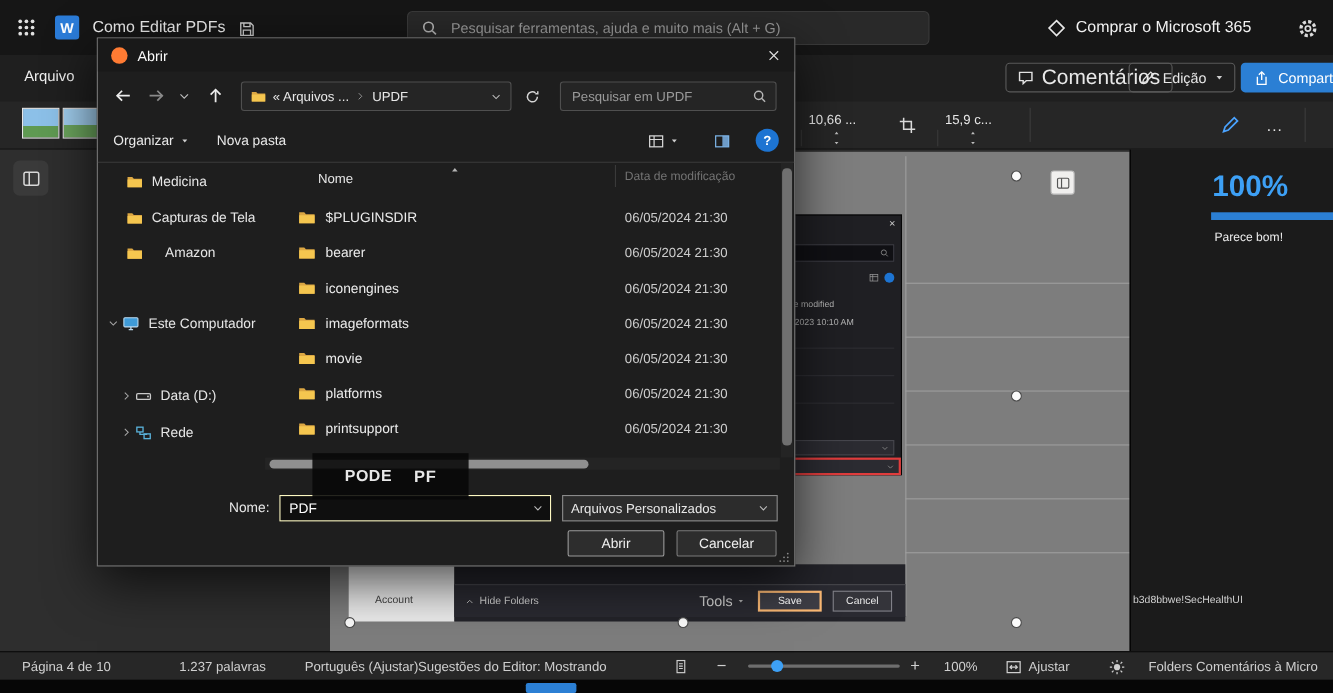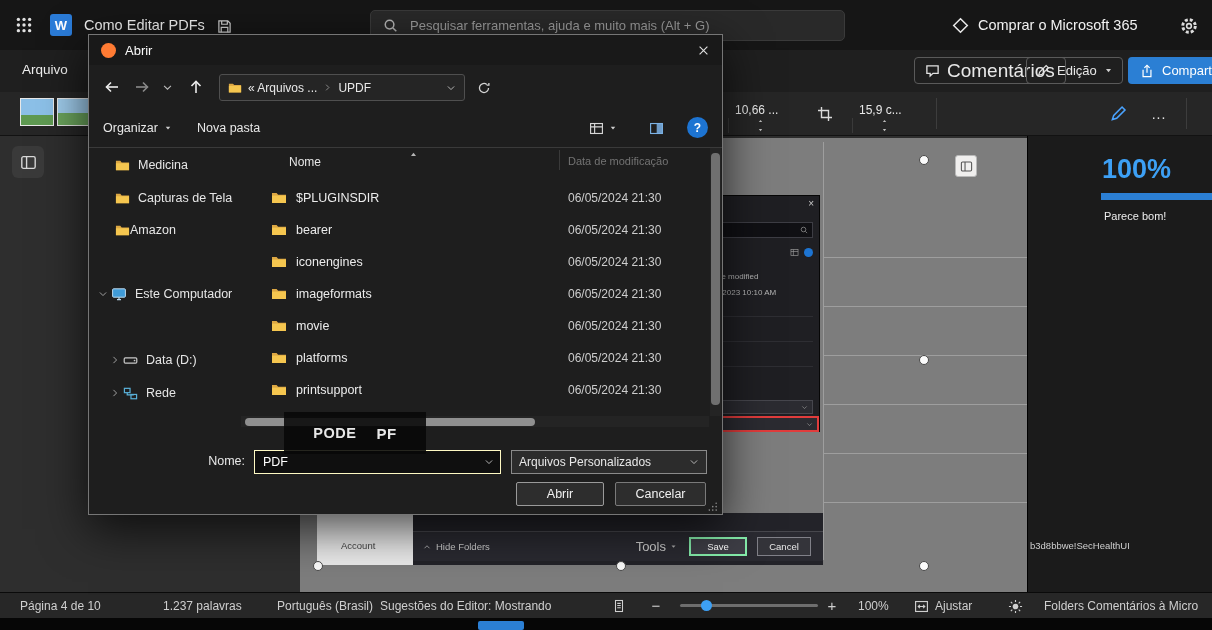--- a/index.html
+++ b/index.html
@@ -364,21 +364,21 @@
                 <use href="#sym-chev-up"></use>
               </svg>
             <span>Hide Folders</span>
           </span>
           <span class="flex nw" style="margin-left:auto;gap:4px;font-size:13px;color:#d2d2d2">
             <span>Tools</span>
             <svg class="ic" width="7" height="7" style="color:#b0b0b0">
                 <use href="#sym-caret-down"></use>
               </svg>
           </span>
-          <span class="flex nw" style="margin-left:12px;width:58px;height:19px;background:#3e3e46;border:2px solid #86efac;box-sizing:border-box;justify-content:center;font-size:9.5px;color:#fff">Save</span>
+          <span class="flex nw" style="margin-left:12px;width:58px;height:19px;background:#3e3e46;border:2px solid #fdba74;box-sizing:border-box;justify-content:center;font-size:9.5px;color:#fff">Save</span>
           <span class="flex nw" style="margin-left:10px;margin-right:12px;width:54px;height:19px;background:#34343a;border:1px solid #808088;box-sizing:border-box;justify-content:center;font-size:9.5px;color:#e8e8e8">Cancel</span>
         </div>
       </div>
 
       <div class="handle" style="left:13px;top:423px"></div>
       <div class="handle" style="left:316px;top:423px"></div>
       <div class="handle" style="left:619px;top:423px"></div>
       <div class="handle" style="left:619px;top:217px"></div>
       <div class="handle" style="left:619px;top:17px"></div>
 
@@ -440,20 +440,26 @@
       <span class="nw" style="font-size:12px;color:#e8e8e8">UPDF</span>
       <svg class="ic" width="10" height="10" style="color:#bdbdbd;margin-left:auto">
           <use href="#sym-chev-down"></use>
         </svg>
     </div>
     <div class="abs flex" style="left:382px;top:39px;width:26px;height:27px;justify-content:center">
       <svg class="ic" width="14" height="14" style="color:#d5d5d5">
           <use href="#sym-refresh"></use>
         </svg>
     </div>
+    <div class="abs flex" style="left:420px;top:39px;width:197px;height:27px;background:#252525;border:1px solid #4f4f4f;border-radius:3px;box-sizing:border-box;padding:0 8px;gap:6px">
+      <input class="ghost-input" style="font-size: 12px;" placeholder="Pesquisar em UPDF">
+      <svg class="ic" width="13" height="13" style="color:#b5b5b5">
+          <use href="#sym-search"></use>
+        </svg>
+    </div>
 
     <div class="abs flex" style="left:14px;top:81px;height:24px;gap:6px">
       <span class="nw" style="font-size:12.5px">Organizar</span>
       <svg class="ic" width="8" height="8" style="color:#cfcfcf">
           <use href="#sym-caret-down"></use>
         </svg>
     </div>
     <div class="abs flex nw" style="left:108px;top:81px;height:24px;font-size:12.5px">Nova pasta</div>
     <div class="abs flex" style="left:500px;top:81px;height:24px;gap:5px">
       <svg class="ic" width="15" height="15" style="color:#d8d8d8">
@@ -481,21 +487,21 @@
     <div class="tree-item" style="top:148px;padding-left:26px">
       <svg class="ic" width="15" height="15">
           <use href="#sym-folder"></use>
         </svg>
       <span class="nw" style="margin-left:8px">Capturas de Tela</span>
     </div>
     <div class="tree-item" style="top:180px;padding-left:26px">
       <svg class="ic" width="15" height="15">
           <use href="#sym-folder"></use>
         </svg>
-      <span class="nw" style="margin-left:0">Amazon</span>
+      <span class="nw" style="margin-left:20px">Amazon</span>
     </div>
     <div class="tree-item" style="top:244px;padding-left:6px">
       <span class="tree-chev">
           <svg class="ic" width="10" height="10">
             <use href="#sym-chev-down"></use>
           </svg>
         </span>
       <svg class="ic" width="16" height="16">
           <use href="#sym-monitor"></use>
         </svg>
@@ -609,21 +615,21 @@
     <div class="abs dbtn" style="left:427px;top:447px;width:88px;height:24px">Abrir</div>
     <div class="abs dbtn" style="left:526px;top:447px;width:91px;height:24px;border-color:#7a7a7a">Cancelar</div>
     <svg class="abs ic" width="13" height="13" style="left:617px;top:465px;color:#8a8a8a">
         <use href="#sym-grip"></use>
       </svg>
   </div>
 
   <div class="abs" style="left:0;top:592px;width:1212px;height:26px;background:#272727;border-top:1px solid #0a0a0a;box-sizing:border-box;font-size:12px;color:#cfcfcf">
     <div class="abs nw" style="left:20px;top:6px">Página 4 de 10</div>
     <div class="abs nw" style="left:163px;top:6px">1.237 palavras</div>
-    <div class="abs nw" style="left:277px;top:6px">Português (Brasil)</div>
+    <div class="abs nw" style="left:277px;top:6px">Português (Ajustar)</div>
     <div class="abs nw" style="left:380px;top:6px">Sugestões do Editor: Mostrando</div>
     <div class="abs flex" style="left:610px;top:5px;width:18px;height:16px;justify-content:center">
       <svg class="ic" width="14" height="14" style="color:#cfcfcf">
           <use href="#sym-focuspage"></use>
         </svg>
     </div>
     <div class="abs flex nw" style="left:648px;top:4px;width:16px;height:16px;justify-content:center;font-size:15px">−</div>
     <div class="abs" style="left:680px;top:11px;width:138px;height:3px;background:#6e6e6e;border-radius:2px"></div>
     <div class="abs" style="left:701px;top:7px;width:11px;height:11px;border-radius:50%;background:#3da0f5"></div>
     <div class="abs flex nw" style="left:824px;top:4px;width:16px;height:16px;justify-content:center;font-size:15px">+</div>

